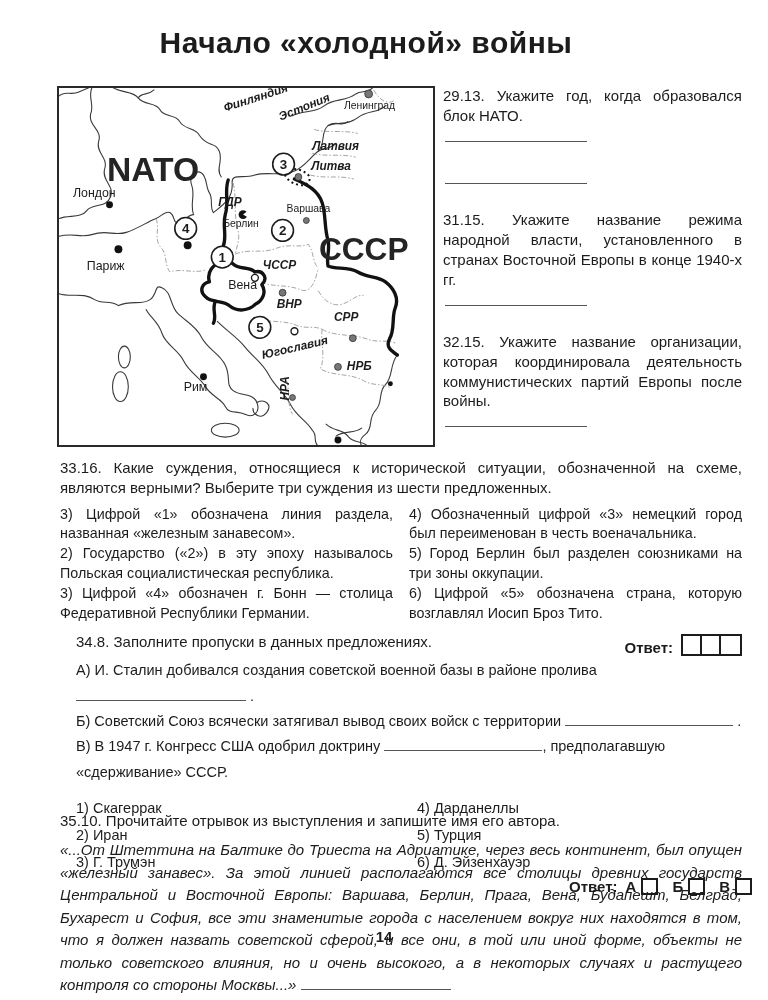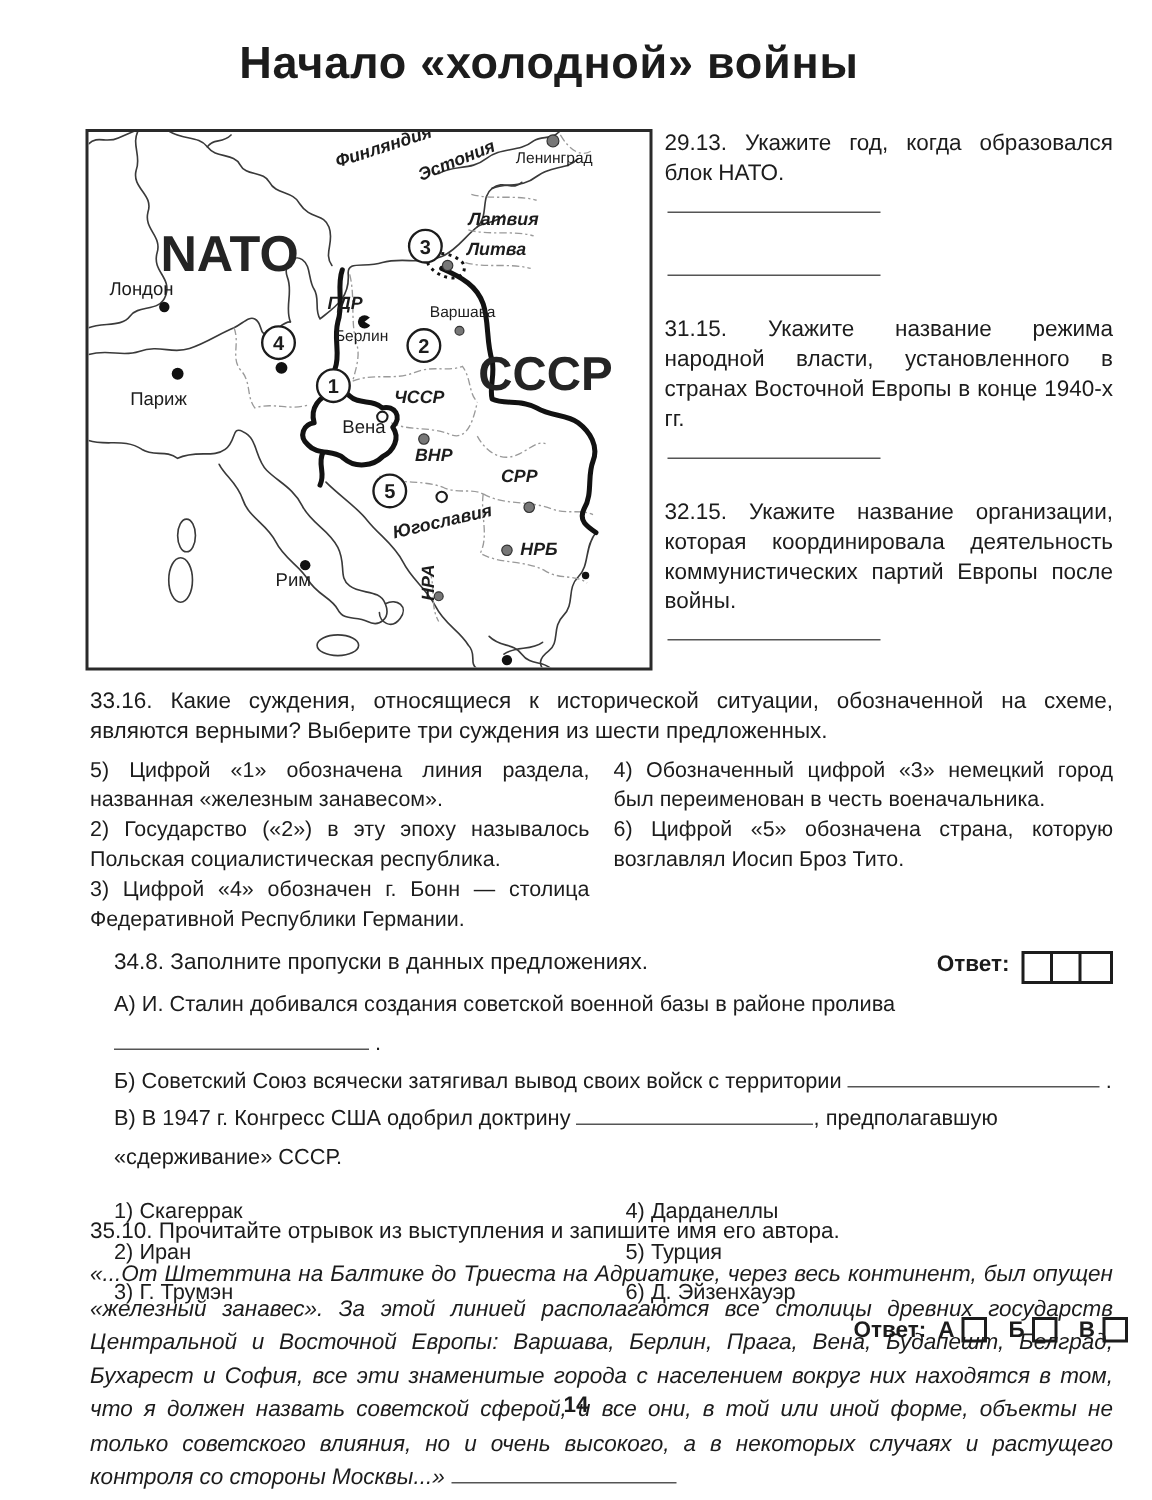--- a/index.html
+++ b/index.html
@@ -36,21 +36,21 @@
   .right-col { position:absolute; left:443px; top:86px; width:299px; }
   .rq { font-size:15px; font-weight:400; line-height:1.33; text-align:justify; }
   .answer-line { height:1px; border-bottom:1px solid #555; width:142px; margin:15px 0 0 2px; }
   .rq-gap { height:26px; }
   
   .sec { position:absolute; left:60px; width:682px; }
   .sec-h { font-size:15px; font-weight:400; line-height:1.35; text-align:justify; }
   .cols { display:flex; gap:16px; margin-top:6px; }
   .col { flex:1; }
   .stmt { font-size:14.3px; line-height:1.36; text-align:justify; margin-bottom:1px; }
-  .ans-row { display:flex; justify-content:flex-end; align-items:flex-start; gap:8px; margin-top:10px; }
+  .ans-row { display:flex; justify-content:flex-end; align-items:flex-end; gap:8px; margin-top:10px; }
   .ans-label { font-size:15px; font-weight:700; }
   .ans-grid { display:flex; border:2px solid #1c1c1c; }
   .ans-grid .cell { width:19px; height:18px; border-right:2px solid #1c1c1c; }
   .ans-grid .cell:last-child { border-right:none; }
   .fill-item { font-size:14.5px; line-height:1.75; }
   .blank { display:inline-block; border-bottom:1px solid #555; height:12px; vertical-align:baseline; }
   .opt-cols { display:flex; margin-top:10px; }
   .opt-col { width:341px; }
   .opt { font-size:14.5px; line-height:1.85; }
   .abv { display:flex; align-items:center; gap:5px; }
@@ -181,26 +181,27 @@
   <div class="answer-line"></div>
   <div class="rq-gap"></div>
   <p class="rq">32.15. Укажите название организации, которая координировала деятельность коммунистических партий Европы после войны.</p>
   <div class="answer-line"></div>
 </div>
 
 <div class="sec" style="top:458px;">
   <p class="sec-h">33.16. Какие суждения, относящиеся к исторической ситуации, обозначенной на схеме, являются верными? Выберите три суждения из шести предложенных.</p>
   <div class="cols">
     <div class="col">
-      <p class="stmt">5) Цифрой «1» обозначена линия раздела, названная «железным занавесом».</p>
+      <p class="stmt">3) Цифрой «1» обозначена линия раздела, названная «железным занавесом».</p>
       <p class="stmt">2) Государство («2») в эту эпоху называлось Польская социалистическая республика.</p>
       <p class="stmt">3) Цифрой «4» обозначен г. Бонн — столица Федеративной Республики Германии.</p>
     </div>
     <div class="col">
       <p class="stmt">4) Обозначенный цифрой «3» немецкий город был переименован в честь военачальника.</p>
+      <p class="stmt">5) Город Берлин был разделен союзниками на три зоны оккупации.</p>
       <p class="stmt">6) Цифрой «5» обозначена страна, которую возглавлял Иосип Броз Тито.</p>
     </div>
   </div>
   <div class="ans-row">
     <span class="ans-label">Ответ:</span>
     <span class="ans-grid">
       <span class="cell"></span>
       <span class="cell"></span>
       <span class="cell"></span>
     </span>

